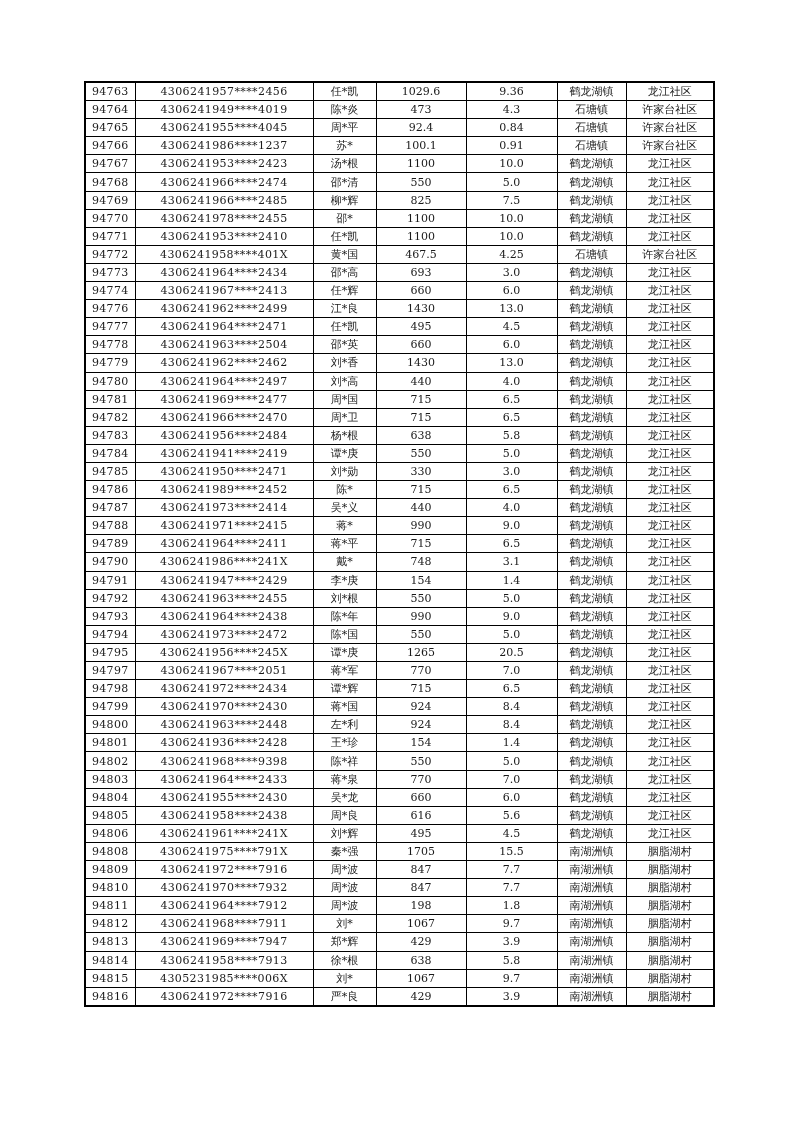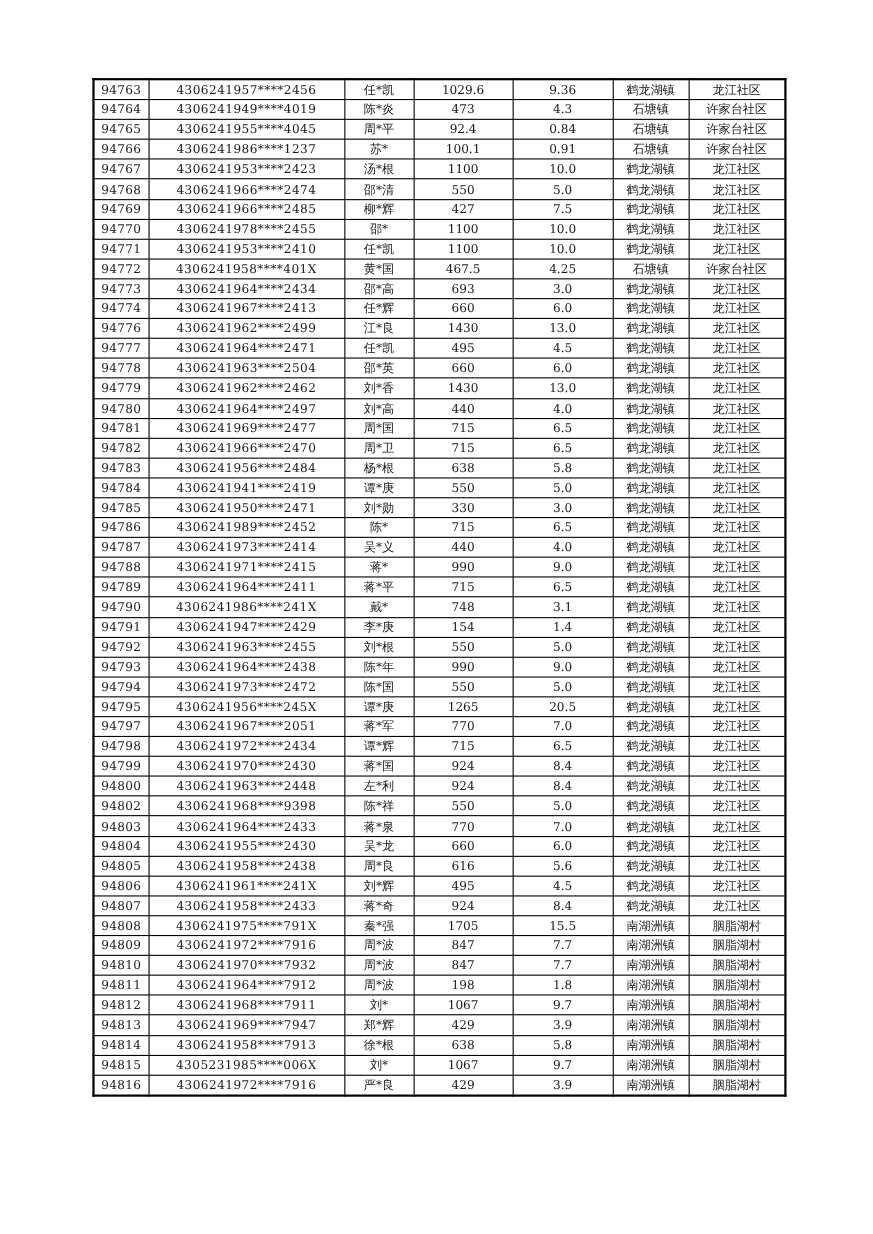--- a/index.html
+++ b/index.html
@@ -12,21 +12,21 @@
     width: 794px;
     height: 1122px;
     background: #ffffff;
     margin: 0 auto;
     overflow: hidden;
     font-family: "DejaVu Serif", "Liberation Serif", serif;
   }
   table.grid {
     position: absolute;
     left: 84px;
-    top: 71px;
+    top: 81px;
     width: 629px;
     border-collapse: collapse;
     table-layout: fixed;
     border: 2px solid #000000;
   }
   table.grid td {
     border: 1px solid #000000;
     height: 17.1px;
     padding: 0;
     text-align: center;
@@ -106,21 +106,21 @@
           <td class="c-name">邵*清</td>
           <td class="c-amount">550</td>
           <td class="c-area">5.0</td>
           <td class="c-town">鹤龙湖镇</td>
           <td class="c-village">龙江社区</td>
         </tr>
         <tr>
           <td class="c-serial">94769</td>
           <td class="c-id">4306241966****2485</td>
           <td class="c-name">柳*辉</td>
-          <td class="c-amount">427</td>
+          <td class="c-amount">825</td>
           <td class="c-area">7.5</td>
           <td class="c-town">鹤龙湖镇</td>
           <td class="c-village">龙江社区</td>
         </tr>
         <tr>
           <td class="c-serial">94770</td>
           <td class="c-id">4306241978****2455</td>
           <td class="c-name">邵*</td>
           <td class="c-amount">1100</td>
           <td class="c-area">10.0</td>
@@ -373,20 +373,29 @@
         <tr>
           <td class="c-serial">94800</td>
           <td class="c-id">4306241963****2448</td>
           <td class="c-name">左*利</td>
           <td class="c-amount">924</td>
           <td class="c-area">8.4</td>
           <td class="c-town">鹤龙湖镇</td>
           <td class="c-village">龙江社区</td>
         </tr>
         <tr>
+          <td class="c-serial">94801</td>
+          <td class="c-id">4306241936****2428</td>
+          <td class="c-name">王*珍</td>
+          <td class="c-amount">154</td>
+          <td class="c-area">1.4</td>
+          <td class="c-town">鹤龙湖镇</td>
+          <td class="c-village">龙江社区</td>
+        </tr>
+        <tr>
           <td class="c-serial">94802</td>
           <td class="c-id">4306241968****9398</td>
           <td class="c-name">陈*祥</td>
           <td class="c-amount">550</td>
           <td class="c-area">5.0</td>
           <td class="c-town">鹤龙湖镇</td>
           <td class="c-village">龙江社区</td>
         </tr>
         <tr>
           <td class="c-serial">94803</td>
@@ -418,29 +427,20 @@
         <tr>
           <td class="c-serial">94806</td>
           <td class="c-id">4306241961****241X</td>
           <td class="c-name">刘*辉</td>
           <td class="c-amount">495</td>
           <td class="c-area">4.5</td>
           <td class="c-town">鹤龙湖镇</td>
           <td class="c-village">龙江社区</td>
         </tr>
         <tr>
-          <td class="c-serial">94807</td>
-          <td class="c-id">4306241958****2433</td>
-          <td class="c-name">蒋*奇</td>
-          <td class="c-amount">924</td>
-          <td class="c-area">8.4</td>
-          <td class="c-town">鹤龙湖镇</td>
-          <td class="c-village">龙江社区</td>
-        </tr>
-        <tr>
           <td class="c-serial">94808</td>
           <td class="c-id">4306241975****791X</td>
           <td class="c-name">秦*强</td>
           <td class="c-amount">1705</td>
           <td class="c-area">15.5</td>
           <td class="c-town">南湖洲镇</td>
           <td class="c-village">胭脂湖村</td>
         </tr>
         <tr>
           <td class="c-serial">94809</td>

